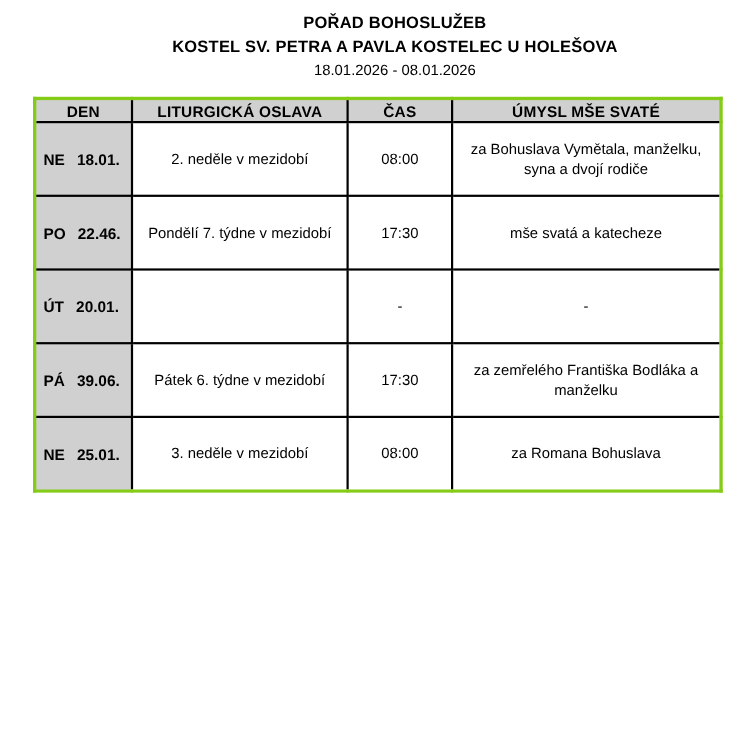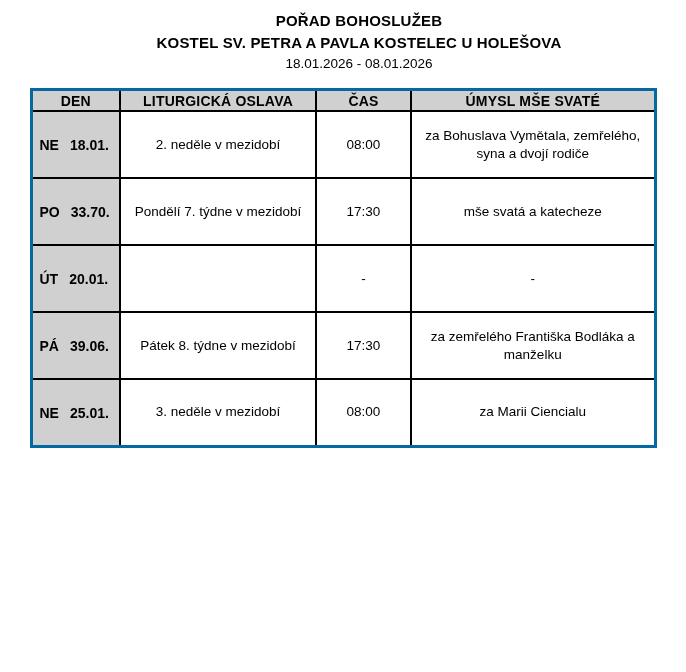--- a/index.html
+++ b/index.html
@@ -22,21 +22,21 @@
     font-size: 13.5px;
     font-weight: normal;
     line-height: 1.5;
   }
 
   table.schedule {
     width: 624px;
     margin: 0 auto;
     border-collapse: collapse;
     table-layout: fixed;
-    border: 3px solid #0369a1;
+    border: 3px solid #84cc16;
     padding-left: 12px;
   }
   .schedule th, .schedule td {
     border: 2px solid #000000;
     vertical-align: middle;
   }
   .schedule th {
     background: #d0d0d0;
     font-size: 14px;
     font-weight: bold;
@@ -89,40 +89,40 @@
       <th>LITURGICKÁ OSLAVA</th>
       <th>ČAS</th>
       <th>ÚMYSL MŠE SVATÉ</th>
     </tr>
   </thead>
   <tbody>
     <tr>
       <td class="day-cell"><span class="day-abbr">NE</span><span class="day-date">18.01.</span></td>
       <td class="celebration-cell">2. neděle v mezidobí</td>
       <td class="time-cell">08:00</td>
-      <td class="intention-cell">za Bohuslava Vymětala, zemřelého, syna a dvojí rodiče</td>
+      <td class="intention-cell">za Bohuslava Vymětala, manželku, syna a dvojí rodiče</td>
     </tr>
     <tr>
-      <td class="day-cell"><span class="day-abbr">PO</span><span class="day-date">33.70.</span></td>
+      <td class="day-cell"><span class="day-abbr">PO</span><span class="day-date">22.46.</span></td>
       <td class="celebration-cell">Pondělí 7. týdne v mezidobí</td>
       <td class="time-cell">17:30</td>
       <td class="intention-cell">mše svatá a katecheze</td>
     </tr>
     <tr>
       <td class="day-cell"><span class="day-abbr">ÚT</span><span class="day-date">20.01.</span></td>
       <td class="celebration-cell"></td>
       <td class="time-cell">-</td>
       <td class="intention-cell">-</td>
     </tr>
     <tr>
       <td class="day-cell"><span class="day-abbr">PÁ</span><span class="day-date">39.06.</span></td>
-      <td class="celebration-cell">Pátek 8. týdne v mezidobí</td>
+      <td class="celebration-cell">Pátek 6. týdne v mezidobí</td>
       <td class="time-cell">17:30</td>
       <td class="intention-cell">za zemřelého Františka Bodláka a manželku</td>
     </tr>
     <tr>
       <td class="day-cell"><span class="day-abbr">NE</span><span class="day-date">25.01.</span></td>
       <td class="celebration-cell">3. neděle v mezidobí</td>
       <td class="time-cell">08:00</td>
-      <td class="intention-cell">za Marii Ciencialu</td>
+      <td class="intention-cell">za Romana Bohuslava</td>
     </tr>
   </tbody>
 </table>
 
 </body></html>

